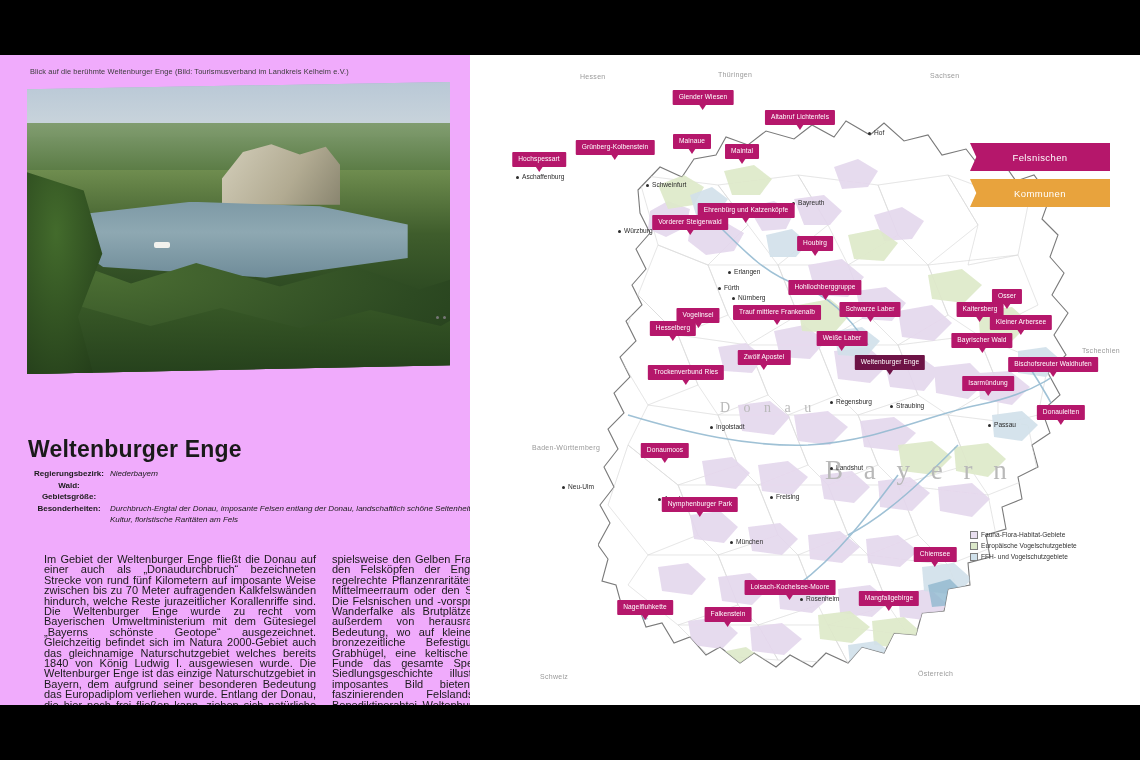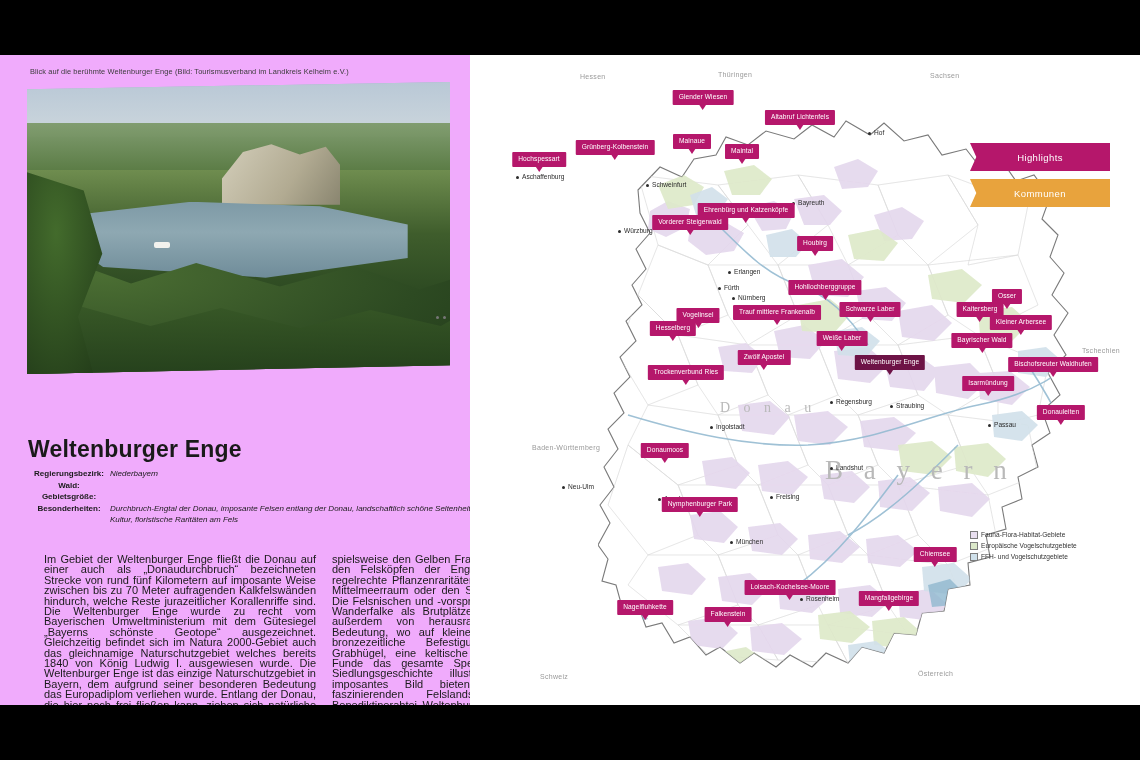--- a/index.html
+++ b/index.html
@@ -316,21 +316,21 @@
       <div class="pin" style="left:195px;top:403px;"><span class="lbl">Donaumoos</span><span class="tip"></span></div>
       <div class="pin" style="left:230px;top:457px;"><span class="lbl">Nymphenburger Park</span><span class="tip"></span></div>
       <div class="pin" style="left:465px;top:507px;"><span class="lbl">Chiemsee</span><span class="tip"></span></div>
       <div class="pin" style="left:320px;top:540px;"><span class="lbl">Loisach-Kochelsee-Moore</span><span class="tip"></span></div>
       <div class="pin" style="left:419px;top:551px;"><span class="lbl">Mangfallgebirge</span><span class="tip"></span></div>
       <div class="pin" style="left:175px;top:560px;"><span class="lbl">Nagelfluhkette</span><span class="tip"></span></div>
       <div class="pin" style="left:258px;top:567px;"><span class="lbl">Falkenstein</span><span class="tip"></span></div>
 
       <div class="btn" id="btn-highlights">
         <div class="shape"></div>
-        <span>Highlights</span>
+        <span>Felsnischen</span>
       </div>
       <div class="btn" id="btn-kommunen">
         <div class="shape"></div>
         <span>Kommunen</span>
       </div>
 
       <div class="legend">
         <div>
             <i class="ffh"></i>
             <span>Fauna-Flora-Habitat-Gebiete</span>

